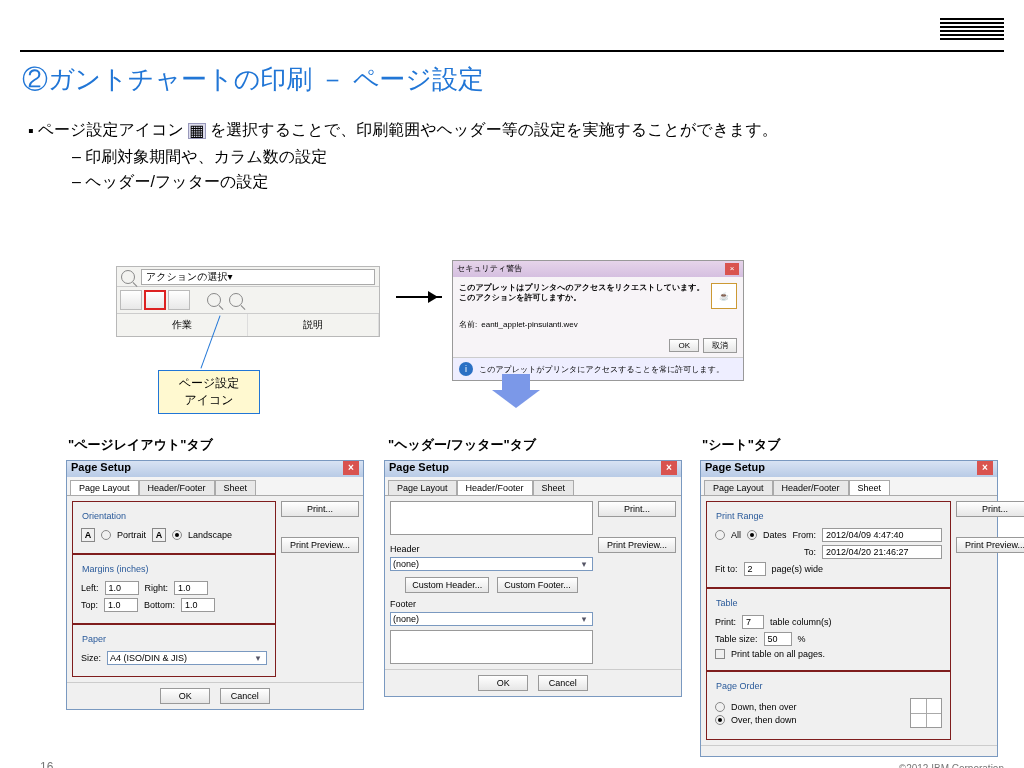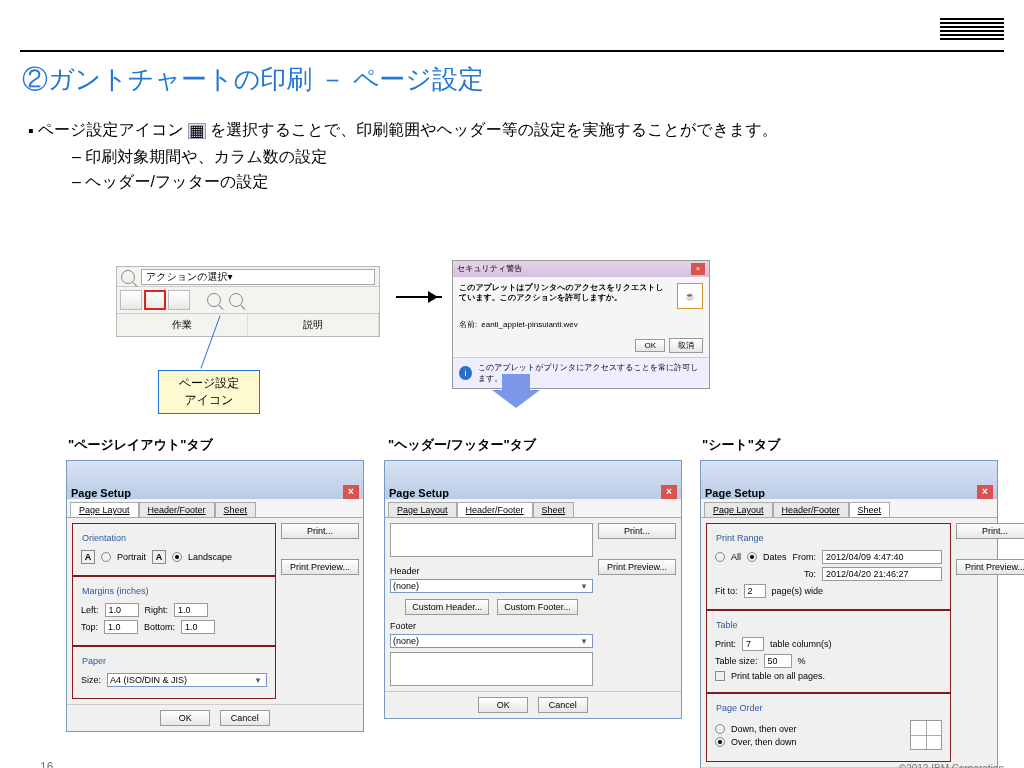--- a/index.html
+++ b/index.html
@@ -22,38 +22,38 @@
 .mag::after { content: ""; position: absolute; width: 6px; height: 1px; background: #888; bottom: -2px; right: -4px; transform: rotate(45deg); }
 .toolbar-btnrow { display: flex; gap: 2px; padding: 3px; }
 .tb-btn { width: 22px; height: 20px; border: 1px solid #bbb; background: linear-gradient(#fff,#e8e8e8); }
 .tb-btn.hl { border: 2px solid #d22; }
 .toolbar-labels { display: flex; border-top: 1px solid #ccc; }
 .toolbar-labels > div { flex: 1; text-align: center; font-size: 10px; padding: 4px 0; border-right: 1px solid #ddd; }
 .callout-box { position: absolute; top: 370px; left: 158px; width: 102px; border: 1px solid #2176d6; background: #fff9d0; text-align: center; padding: 4px 0; font-size: 12px; }
 .callout-conn { position:absolute; width:1px; height:56px; background:#2176d6; top:314px; left:210px; transform:rotate(20deg); }
 .arrow-right { position: absolute; top: 296px; left: 396px; width: 46px; height: 2px; background: #000; }
 .arrow-right::after { content: ""; position: absolute; right: -2px; top: -5px; border: 6px solid transparent; border-left: 10px solid #000; }
-.security-dlg { position: absolute; top: 260px; left: 452px; width: 258px; border: 1px solid #999; background: #f7f4f7; font-size: 8px; }
+.security-dlg { position: absolute; top: 260px; left: 452px; width: 292px; border: 1px solid #999; background: #f7f4f7; font-size: 8px; }
 .security-title { height: 16px; background: linear-gradient(#e6d4ea,#d5bfe0); padding: 2px 4px; display: flex; justify-content: space-between; }
 .sec-close { width: 14px; height: 12px; background: #d9534f; color: #fff; text-align: center; line-height: 12px; font-size: 8px;}
 .security-body { padding: 6px; display: flex; gap: 6px; }
 .security-msg { flex: 1; line-height: 1.3; font-weight: bold; }
 .java-cup { width: 26px; height: 26px; border: 1px solid #c93; background: #fff; display:flex; align-items:center; justify-content:center; color:#c60; }
 .security-row { padding: 4px 6px; display: flex; align-items: center; gap: 4px; }
 .sec-btn { border: 1px solid #999; background: linear-gradient(#fff,#e6e6e6); padding: 1px 8px; font-size: 8px; }
 .security-foot { border-top: 1px solid #ccc; padding: 4px 6px; display: flex; align-items: center; gap: 6px; background:#eef;}
 .info-i { width: 14px; height: 14px; border-radius: 50%; background: #2a70c4; color: #fff; text-align: center; line-height: 14px; font-size: 9px; }
 .big-arrow { position: absolute; top: 374px; left: 492px; width: 48px; height: 34px; }
 .big-arrow .stem { width: 28px; height: 16px; background: #7b98e8; margin: 0 auto; }
 .big-arrow .head { width: 0; height: 0; border: 24px solid transparent; border-top: 18px solid #7b98e8; margin: 0 auto; }
 .tab-label { position: absolute; font-size: 13px; font-weight: bold; }
 .dialog { position: absolute; width: 298px; border: 1px solid #7a99c0; background: #f0f0f0; }
-.dlg-title { height: 38px; background: linear-gradient(#d8e3f3,#b8cbe6); display: flex; justify-content: space-between; align-items: flex-end; padding: 0 4px; font-size: 11px; font-weight: bold; }
+.dlg-title { height: 16px; background: linear-gradient(#d8e3f3,#b8cbe6); display: flex; justify-content: space-between; align-items: flex-start; padding: 0 4px; font-size: 11px; font-weight: bold; }
 .dlg-close { width: 16px; height: 14px; background: #d9534f; color: #fff; text-align: center; line-height: 14px; font-size: 10px; }
-.tabs { display: flex; border-bottom: 1px solid #aaa; background: #f4f4f4; padding-top: 3px; padding-left: 3px; text-decoration: underline; }
+.tabs { display: flex; border-bottom: 1px solid #aaa; background: #f4f4f4; padding-top: 3px; padding-left: 3px; }
 .tab { padding: 2px 8px; font-size: 9px; border: 1px solid #aaa; border-bottom: none; background: #e8e8e8; margin-right: 0; }
 .tab.active { background: #fff; }
 .dlg-body { display: flex; padding: 5px; gap: 5px; min-height: 170px;}
 .fieldset { border: 1px solid #7f1d1d; padding: 6px 8px 8px; margin-bottom: 0; }
 .fieldset-title { font-size: 9px; color: #2a5a9a; margin: -11px 0 4px -2px; background: #f0f0f0; display: inline-block; padding: 0 3px; }
 .left-col { flex: 1; }
 .right-col { display: flex; flex-direction: column; gap: 20px; }
 .btn { border: 1px solid #999; background: linear-gradient(#fff,#e6e6e6); padding: 2px 6px; font-size: 9px; min-width: 78px; text-align: center; }
 .row { display: flex; align-items: center; gap: 6px; font-size: 9px; margin: 3px 0; }
 .radio { width: 10px; height: 10px; border: 1px solid #888; border-radius: 50%; display: inline-flex; align-items:center; justify-content:center; }

